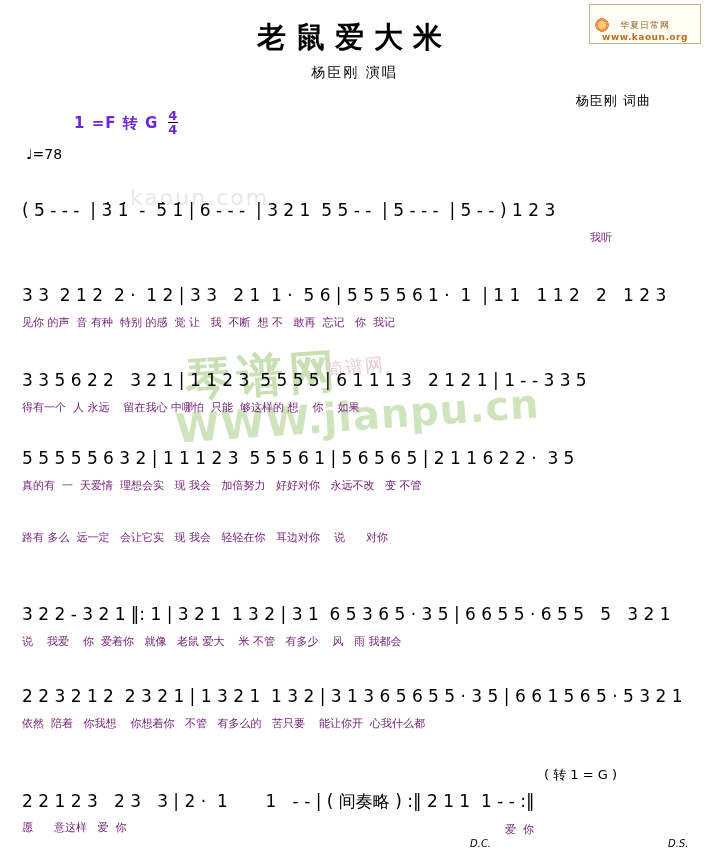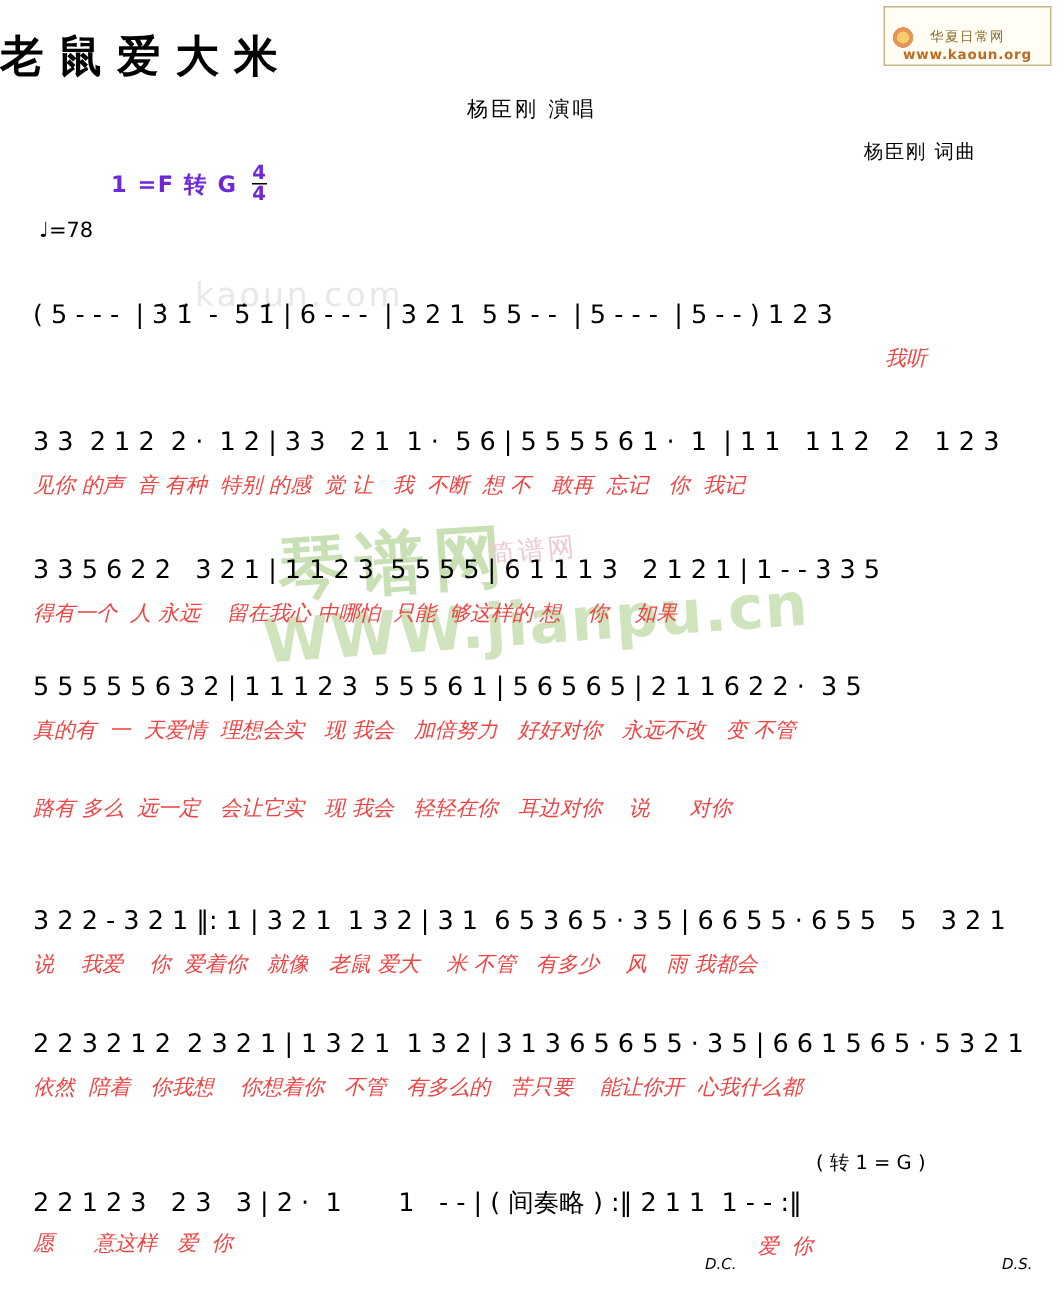--- a/index.html
+++ b/index.html
@@ -100,21 +100,21 @@
     letter-spacing: 2px;
     pointer-events: none;
   }
 
   
   .title {
     position: absolute;
     left: 0;
     top: 18px;
     width: 709px;
-    text-align: left;
+    text-align: center;
     font-family: "DejaVu Sans", sans-serif;
     font-size: 29px;
     font-weight: bold;
     letter-spacing: 10px;
     color: #000;
   }
   .subtitle {
     position: absolute;
     left: 0;
     top: 64px;
@@ -174,26 +174,25 @@
   .notes {
     font-family: "DejaVu Sans", sans-serif;
     font-size: 17px;
     color: #000;
     white-space: pre;
     letter-spacing: 0px;
     height: 26px;
   }
   .lyrics {
     font-family: "DejaVu Sans", sans-serif;
-    font-size: 14px;
-    color: #ef4444;
+    font-size: 11px;
+    color: #701a75;
     white-space: pre;
     margin-top: 4px;
     height: 20px;
-    font-style: italic;
   }
 
   .hint-g {
     position: absolute;
     right: 92px;
     top: 766px;
     font-size: 13px;
     color: #000;
   }
   .ds-mark {

